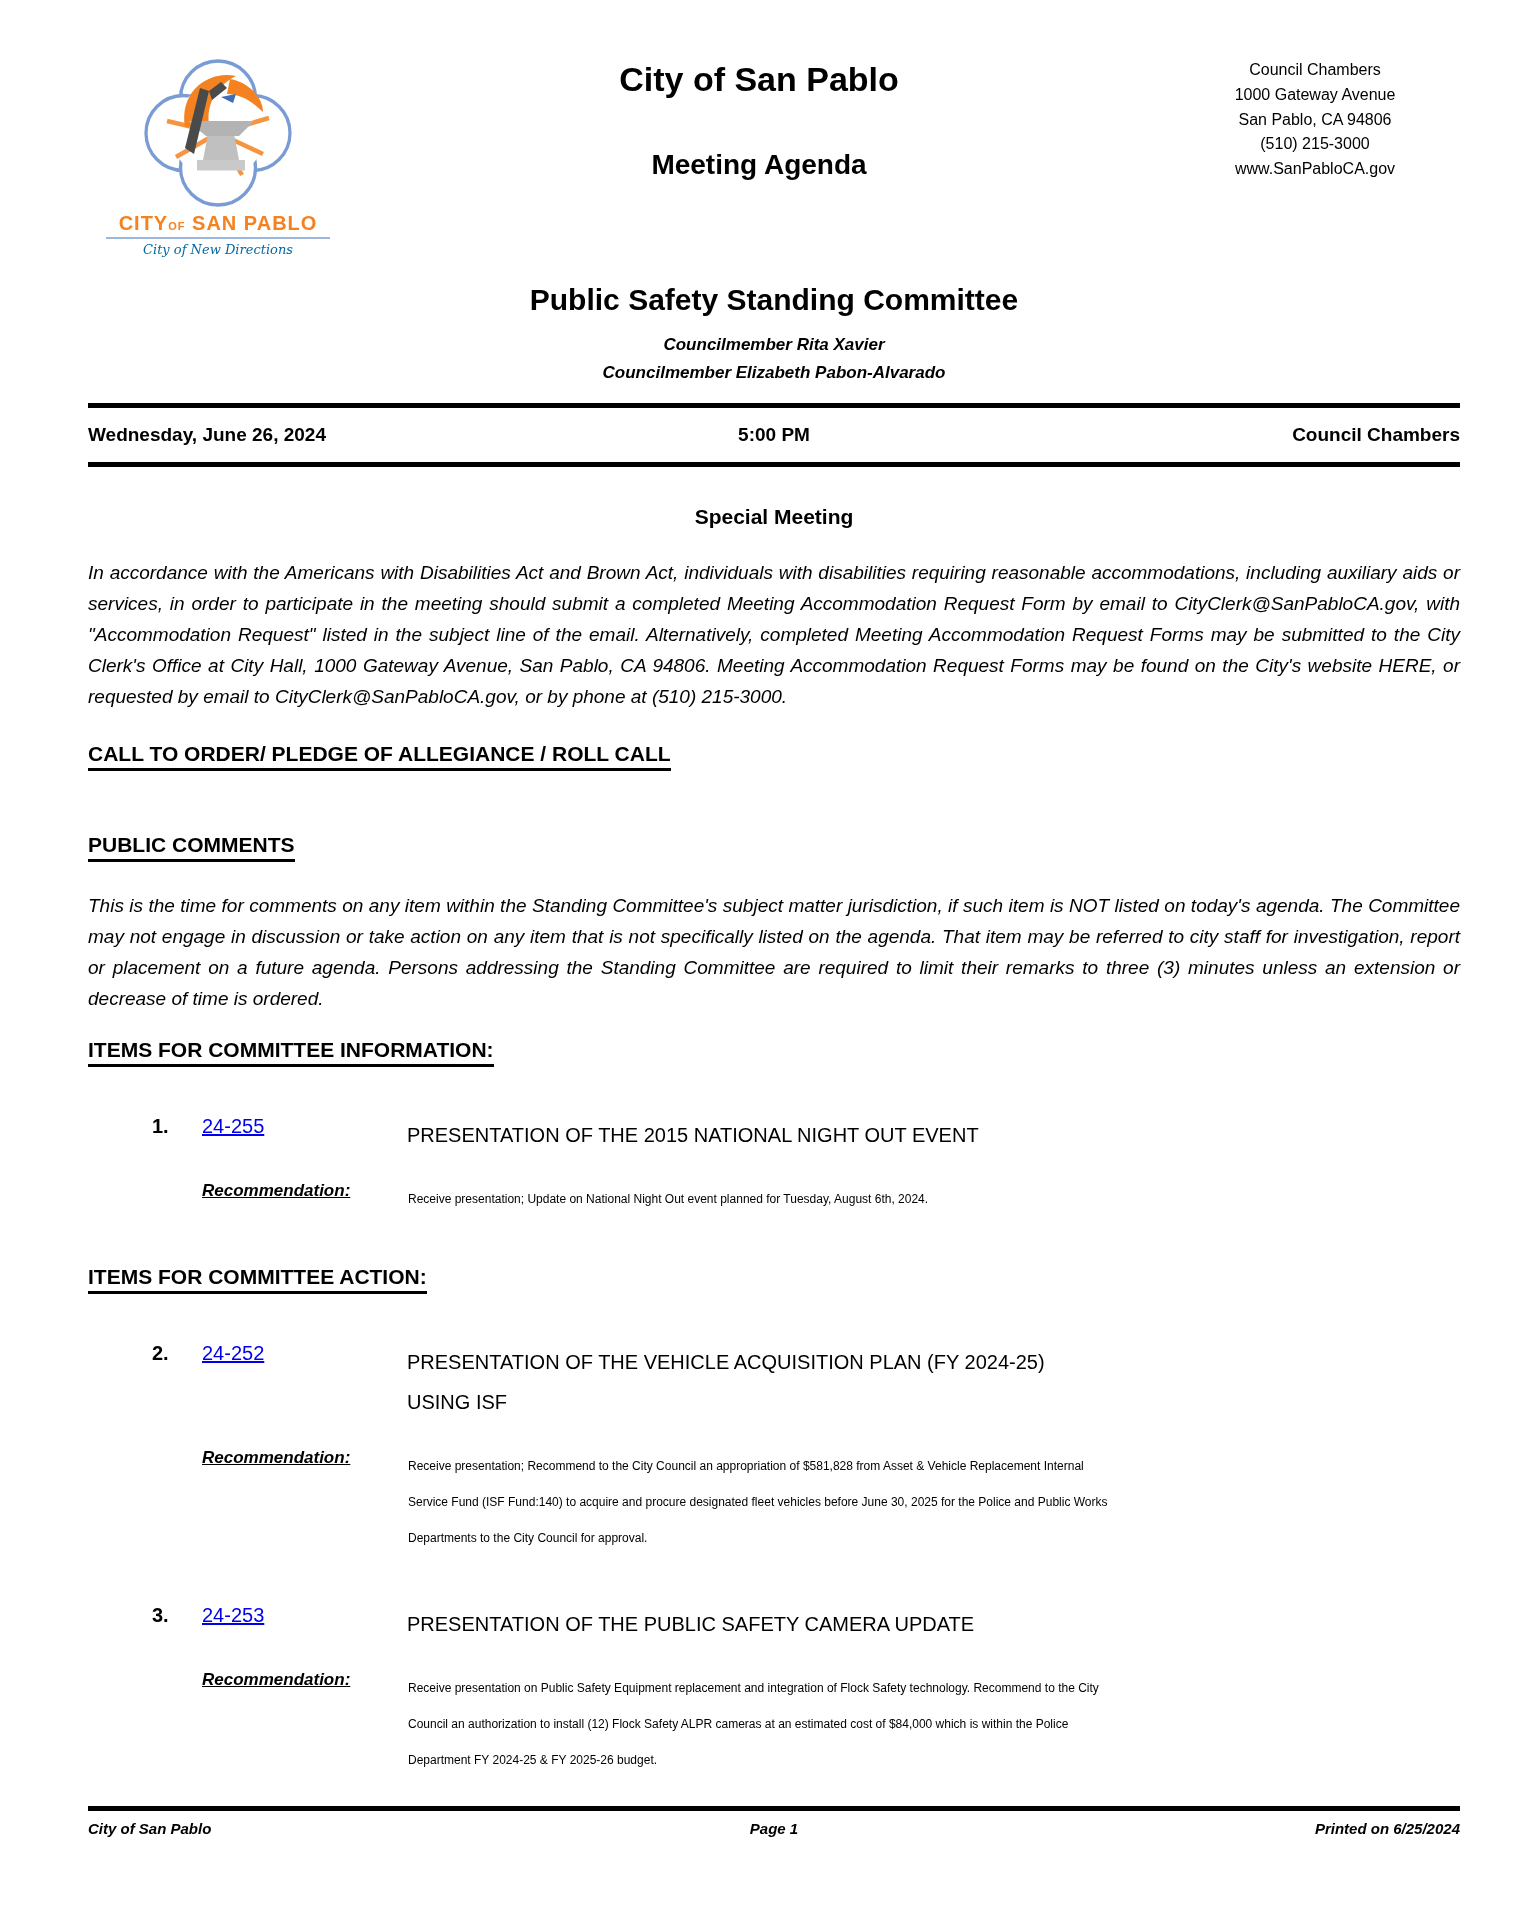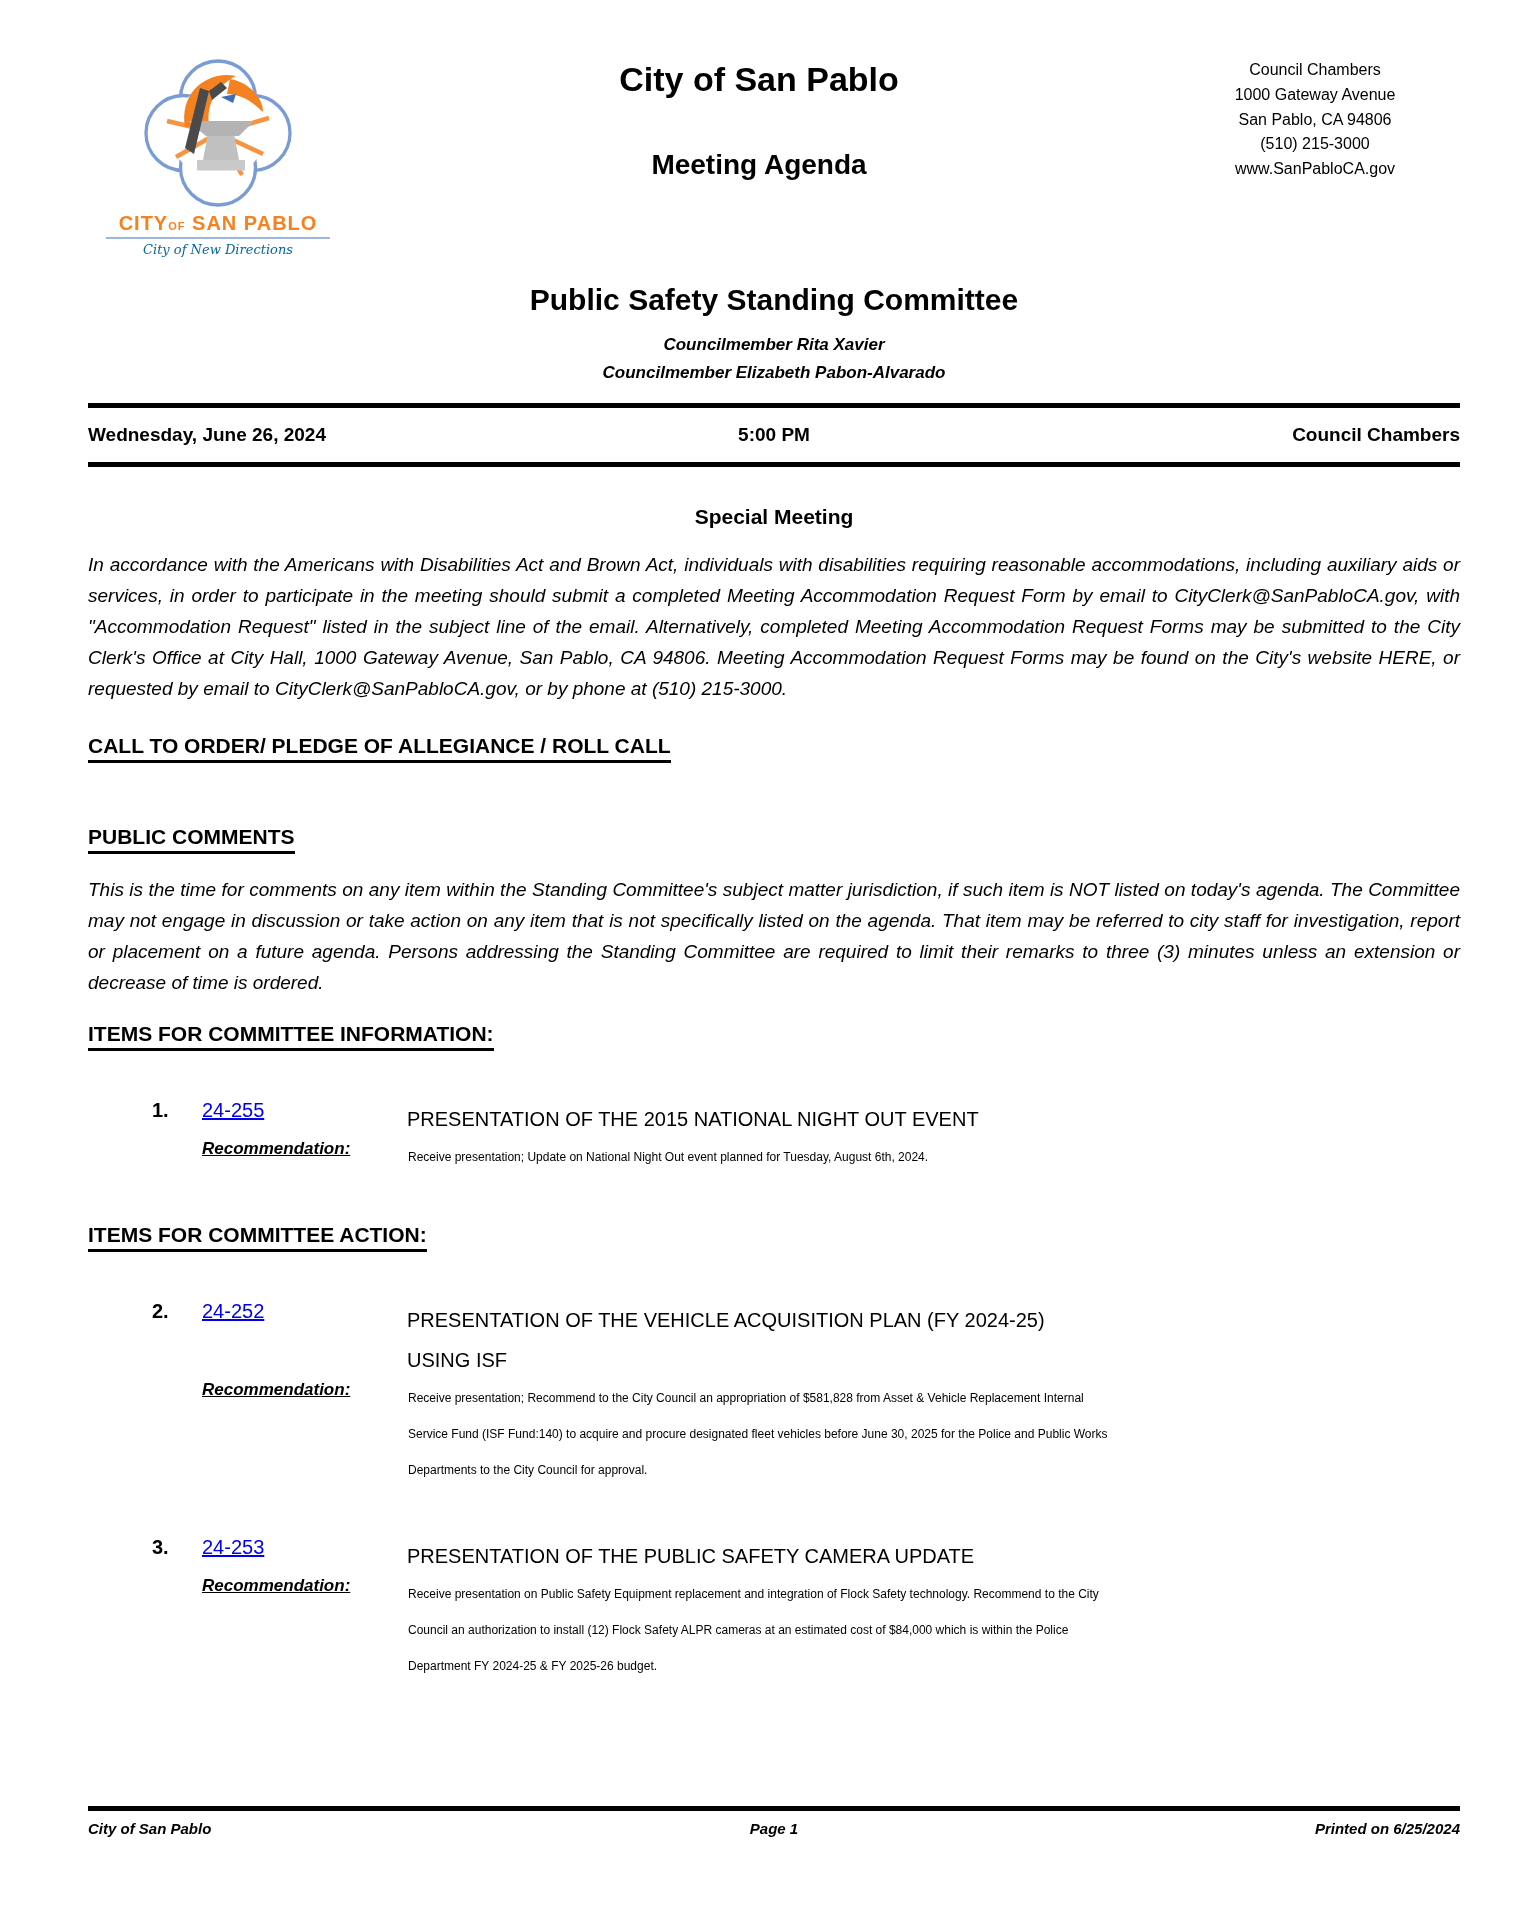--- a/index.html
+++ b/index.html
@@ -28,33 +28,33 @@
   .addr-block { text-align:center; font-size:16px; line-height:1.55; padding-top:6px; color:#000; }
   .committee { text-align:center; font-size:30px; font-weight:bold; margin-top:26px; }
   .members { text-align:center; font-size:17px; font-weight:bold; font-style:italic; line-height:1.65; margin-top:14px; }
   .rule-thick { height:5px; background:#000; }
   .rule-top { margin-top:16px; }
   .date-row { display:grid; grid-template-columns:1fr auto 1fr; align-items:center; font-size:19px; font-weight:bold; padding:16px 0; }
   .date-row .dr-center { text-align:center; }
   .date-row .dr-right { text-align:right; }
   .special { text-align:center; font-size:21px; font-weight:bold; margin-top:38px; }
   
-  .para { font-style:italic; font-size:19px; line-height:31px; text-align:justify; margin-top:20px; }
+  .para { font-style:italic; font-size:19px; line-height:31px; text-align:justify; margin-top:28px; }
   .sec-heading { display:inline-block; font-size:21px; font-weight:bold; border-bottom:3px solid #000; padding-bottom:2px; }
   .mt-call { margin-top:30px; }
   .mt-public { margin-top:62px; }
   .mt-info { margin-top:24px; }
   .mt-action { margin-top:48px; }
   
   .item { display:flex; align-items:flex-start; padding-left:64px; margin-top:48px; font-size:20px; }
   .item-number { width:50px; font-weight:bold; }
   .item-file { width:205px; }
   .item-file a { color:#0000EE; text-decoration:underline; }
   .item-title { width:700px; line-height:40px; }
-  .rec-row { display:flex; align-items:flex-start; padding-left:114px; }
+  .rec-row { display:flex; align-items:flex-start; padding-left:114px; margin-top:26px; }
   .rec-label { width:206px; font-size:17px; font-weight:bold; font-style:italic; text-decoration:underline; }
   .rec-text { width:700px; font-size:12px; line-height:36px; }
   
   .footer { position:absolute; left:88px; right:76px; top:1806px; }
   .footer-rule { height:5px; background:#000; }
   .footer-row { display:grid; grid-template-columns:1fr auto 1fr; font-size:15px; font-weight:bold; font-style:italic; margin-top:9px; }
   .footer-row .f-center { text-align:center; }
   .footer-row .f-right { text-align:right; }
 </style>
 </head>

